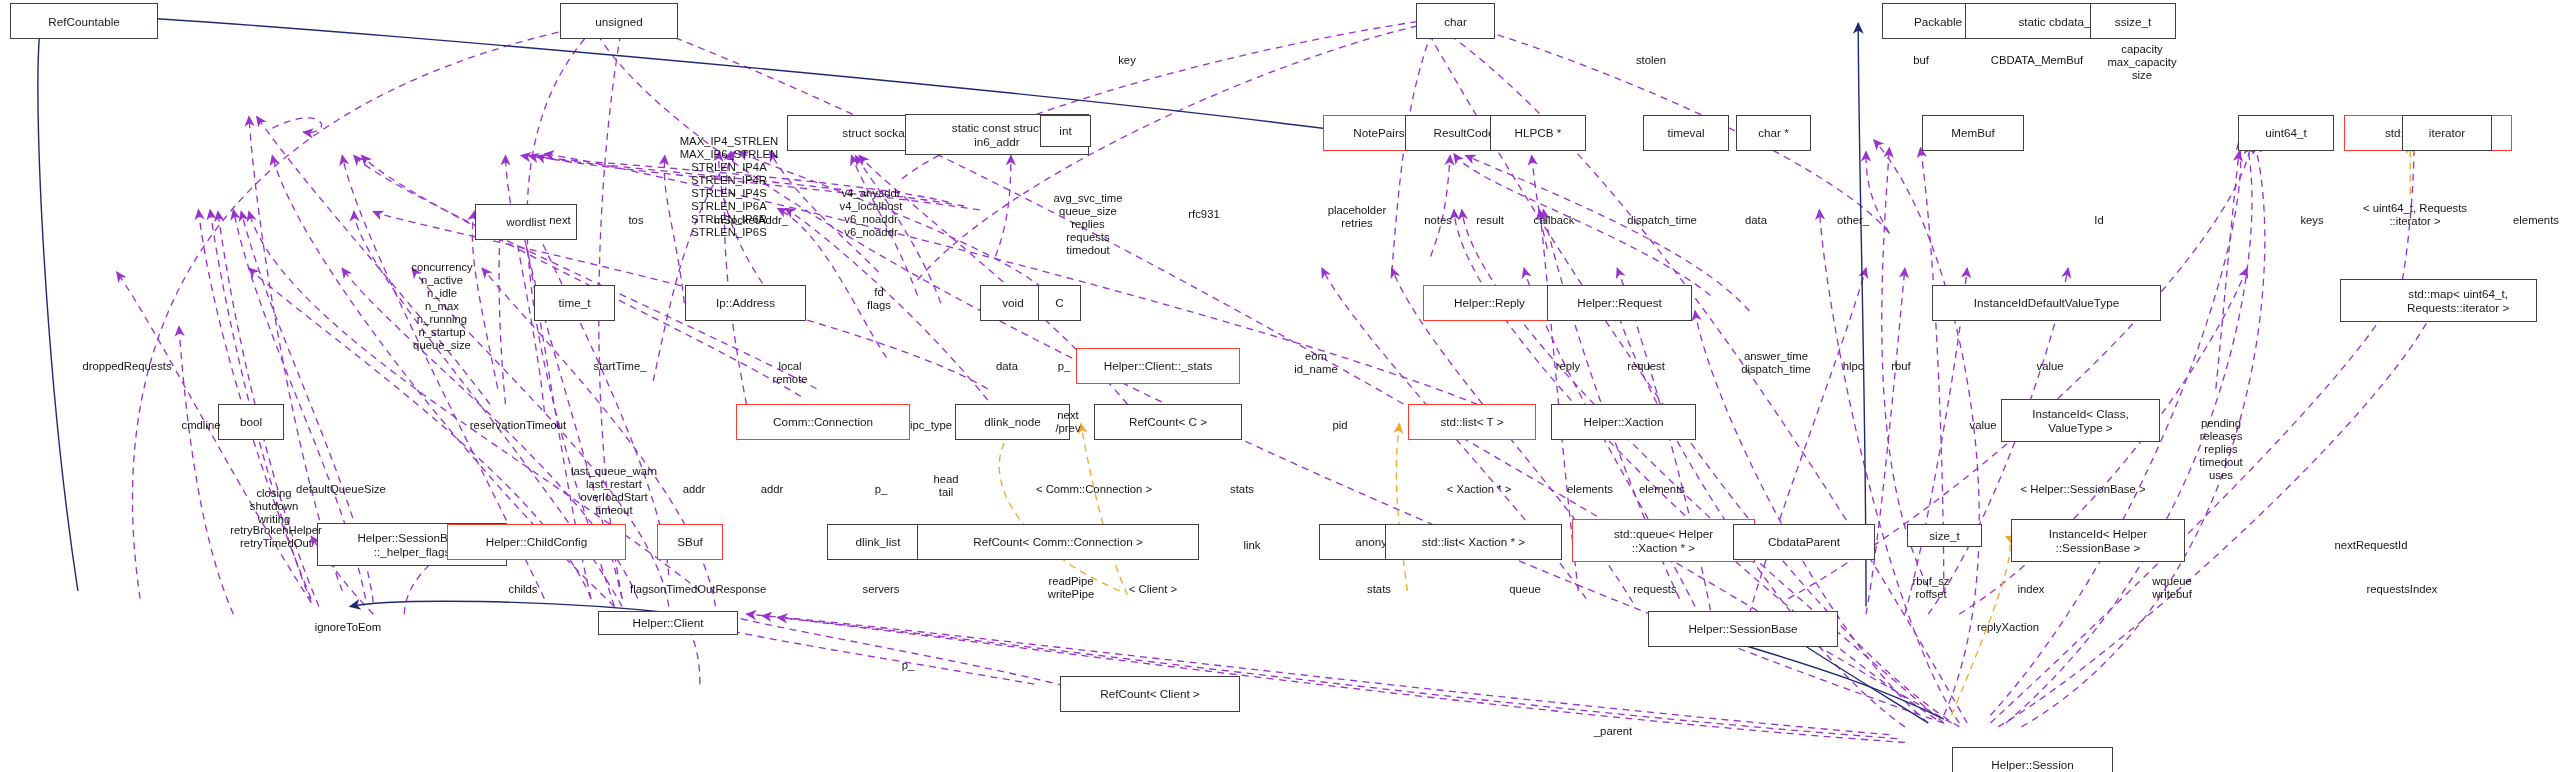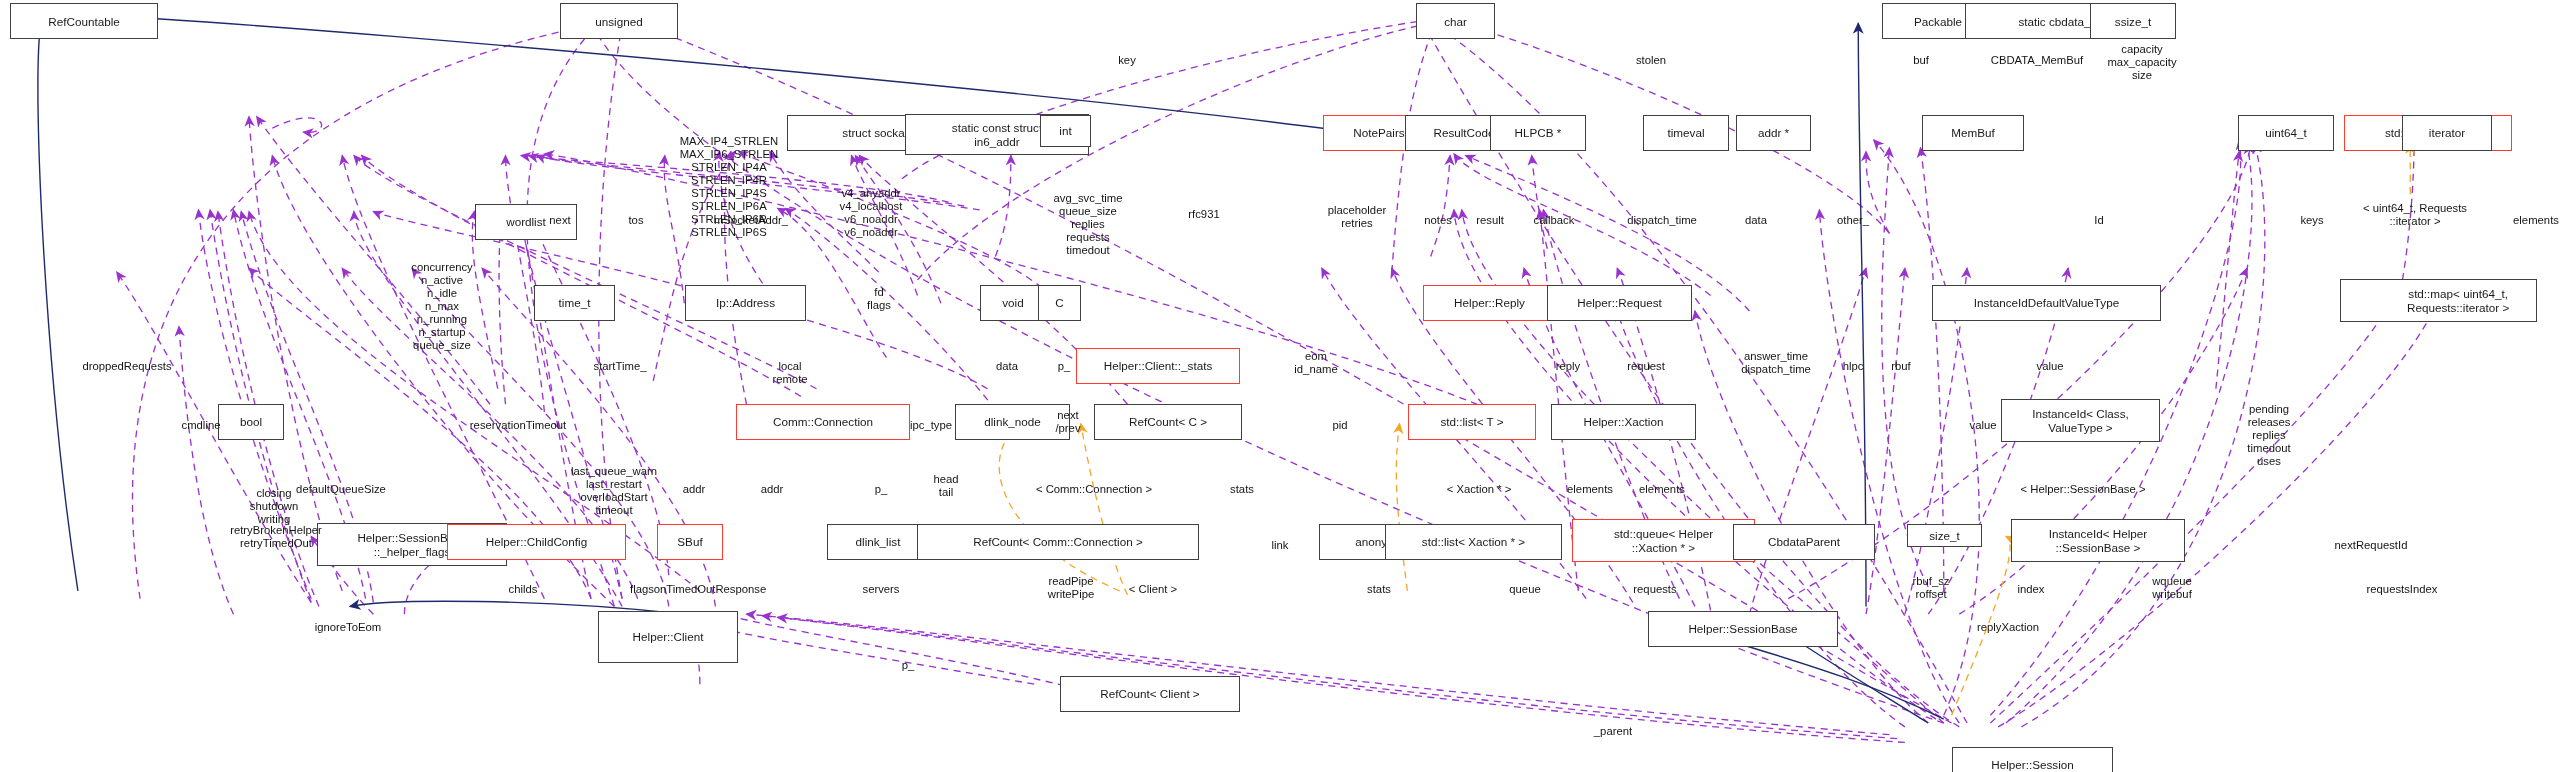--- a/index.html
+++ b/index.html
@@ -152,21 +152,21 @@
     <div class="node" style="left: 1965px; top: 3.1px; width: 201px; height: 36px;"><span>static cbdata_type</span></div>
     <div class="node" style="left: 2090px; top: 3.1px; width: 86px; height: 36px;"><span>ssize_t</span></div>
     <div class="node" style="left: 787px; top: 115px; width: 212px; height: 36px;"><span>struct sockaddr_in6</span></div>
     <div class="node" style="left: 905px; top: 114px; width: 184px; height: 41px;"><span>static const struct
 in6_addr</span></div>
     <div class="node" style="left: 1040px; top: 115px; width: 51px; height: 32px;"><span>int</span></div>
     <div class="node red" style="left: 1323px; top: 115px; width: 112px; height: 36px;"><span>NotePairs</span></div>
     <div class="node" style="left: 1405px; top: 115px; width: 118px; height: 36px;"><span>ResultCode</span></div>
     <div class="node" style="left: 1490px; top: 115px; width: 96px; height: 36px;"><span>HLPCB *</span></div>
     <div class="node" style="left: 1643px; top: 115px; width: 86px; height: 36px;"><span>timeval</span></div>
-    <div class="node" style="left: 1736px; top: 115px; width: 75px; height: 36px;"><span>addr *</span></div>
+    <div class="node" style="left: 1736px; top: 115px; width: 75px; height: 36px;"><span>char *</span></div>
     <div class="node" style="left: 1922px; top: 115px; width: 102px; height: 36px; justify-content: center;"><span>MemBuf</span></div>
     <div class="node" style="left: 2238px; top: 115px; width: 96px; height: 36px;"><span>uint64_t</span></div>
     <div class="node red" style="left: 2344px; top: 115px; width: 168px; height: 36px;"><span>std::map&lt; K, T &gt;</span></div>
     <div class="node" style="left: 2402px; top: 115px; width: 90px; height: 36px;"><span>iterator</span></div>
     <div class="node" style="left: 475px; top: 204px; width: 102px; height: 36px;"><span>wordlist</span></div>
     <div class="node" style="left: 1932px; top: 285px; width: 229px; height: 36px;"><span>InstanceIdDefaultValueType</span></div>
     <div class="node" style="left: 2340px; top: 279px; width: 197px; height: 43px; padding-left: 44px;"><span>std::map&lt; uint64_t,
 Requests::iterator &gt;</span></div>
     <div class="node" style="left: 534px; top: 285px; width: 81px; height: 36px;"><span>time_t</span></div>
     <div class="node" style="left: 685px; top: 285px; width: 121px; height: 36px;"><span>Ip::Address</span></div>
@@ -190,21 +190,21 @@
     <div class="node" style="left: 827px; top: 524px; width: 102px; height: 36px;"><span>dlink_list</span></div>
     <div class="node" style="left: 917px; top: 524px; width: 282px; height: 36px;"><span>RefCount&lt; Comm::Connection &gt;</span></div>
     <div class="node" style="left: 1319px; top: 524px; width: 161px; height: 36px;"><span>anonymous:stats</span></div>
     <div class="node" style="left: 1385px; top: 524px; width: 177px; height: 36px;"><span>std::list&lt; Xaction * &gt;</span></div>
     <div class="node red" style="left: 1572px; top: 519px; width: 183px; height: 43px;"><span>std::queue&lt; Helper
 ::Xaction * &gt;</span></div>
     <div class="node" style="left: 1733px; top: 524px; width: 142px; height: 36px;"><span>CbdataParent</span></div>
     <div class="node" style="left: 1907px; top: 524px; width: 75px; height: 23px;"><span>size_t</span></div>
     <div class="node" style="left: 2011px; top: 519px; width: 174px; height: 43px;"><span>InstanceId&lt; Helper
 ::SessionBase &gt;</span></div>
-    <div class="node" style="left: 598px; top: 611px; width: 140px; height: 52px;"><span>Helper::Client</span></div>
+    <div class="node" style="left: 598px; top: 611px; width: 140px; height: 24px;"><span>Helper::Client</span></div>
     <div class="node" style="left: 1648px; top: 611px; width: 190px; height: 36px;"><span>Helper::SessionBase</span></div>
     <div class="node" style="left: 1060px; top: 676px; width: 180px; height: 36px;"><span>RefCount&lt; Client &gt;</span></div>
     <div class="node" style="left: 1952px; top: 747px; width: 161px; height: 36px;"><span>Helper::Session</span></div>
     <div class="elabel" style="left: 1127px; top: 54px;">key</div>
     <div class="elabel" style="left: 1651px; top: 54px;">stolen</div>
     <div class="elabel" style="left: 1921px; top: 54px;">buf</div>
     <div class="elabel" style="left: 2037px; top: 54px;">CBDATA_MemBuf</div>
     <div class="elabel" style="left: 2142px; top: 43px;">capacity
 max_capacity
 size</div>
@@ -260,21 +260,21 @@
     <div class="elabel" style="left: 1316px; top: 350px;">eom
 id_name</div>
     <div class="elabel" style="left: 1568px; top: 360px;">reply</div>
     <div class="elabel" style="left: 1646px; top: 360px;">request</div>
     <div class="elabel" style="left: 1776px; top: 350px;">answer_time
 dispatch_time</div>
     <div class="elabel" style="left: 1853px; top: 360px;">hlpc</div>
     <div class="elabel" style="left: 1901px; top: 360px;">rbuf</div>
     <div class="elabel" style="left: 2050px; top: 360px;">value</div>
     <div class="elabel" style="left: 1983px; top: 419px;">value</div>
-    <div class="elabel" style="left: 2221px; top: 403px; margin-left: 48px;">pending
+    <div class="elabel" style="left: 2221px; top: 417px;">pending
 releases
 replies
 timedout
 uses</div>
     <div class="elabel" style="left: 201px; top: 419px;">cmdline</div>
     <div class="elabel" style="left: 518px; top: 419px;">reservationTimeout</div>
     <div class="elabel" style="left: 931px; top: 419px;">ipc_type</div>
     <div class="elabel" style="left: 1068px; top: 409px;">next
 /prev</div>
     <div class="elabel" style="left: 1340px; top: 419px;">pid</div>
@@ -299,21 +299,21 @@
     <div class="elabel" style="left: 2083px; top: 483px;">&lt; Helper::SessionBase &gt;</div>
     <div class="elabel" style="left: 276px; top: 524px;">retryBrokenHelper
 retryTimedOut</div>
     <div class="elabel" style="left: 523px; top: 583px;">childs</div>
     <div class="elabel" style="left: 642px; top: 583px;">flags</div>
     <div class="elabel" style="left: 710px; top: 583px;">onTimedOutResponse</div>
     <div class="elabel" style="left: 881px; top: 583px;">servers</div>
     <div class="elabel" style="left: 1071px; top: 575px;">readPipe
 writePipe</div>
     <div class="elabel" style="left: 1153px; top: 583px;">&lt; Client &gt;</div>
-    <div class="elabel" style="left: 1252px; top: 539px; margin-left: 28px;">link</div>
+    <div class="elabel" style="left: 1252px; top: 539px;">link</div>
     <div class="elabel" style="left: 1379px; top: 583px;">stats</div>
     <div class="elabel" style="left: 1525px; top: 583px;">queue</div>
     <div class="elabel" style="left: 1655px; top: 583px;">requests</div>
     <div class="elabel" style="left: 1931px; top: 575px;">rbuf_sz
 roffset</div>
     <div class="elabel" style="left: 2031px; top: 583px;">index</div>
     <div class="elabel" style="left: 2172px; top: 575px;">wqueue
 writebuf</div>
     <div class="elabel" style="left: 2371px; top: 539px;">nextRequestId</div>
     <div class="elabel" style="left: 2402px; top: 583px;">requestsIndex</div>

